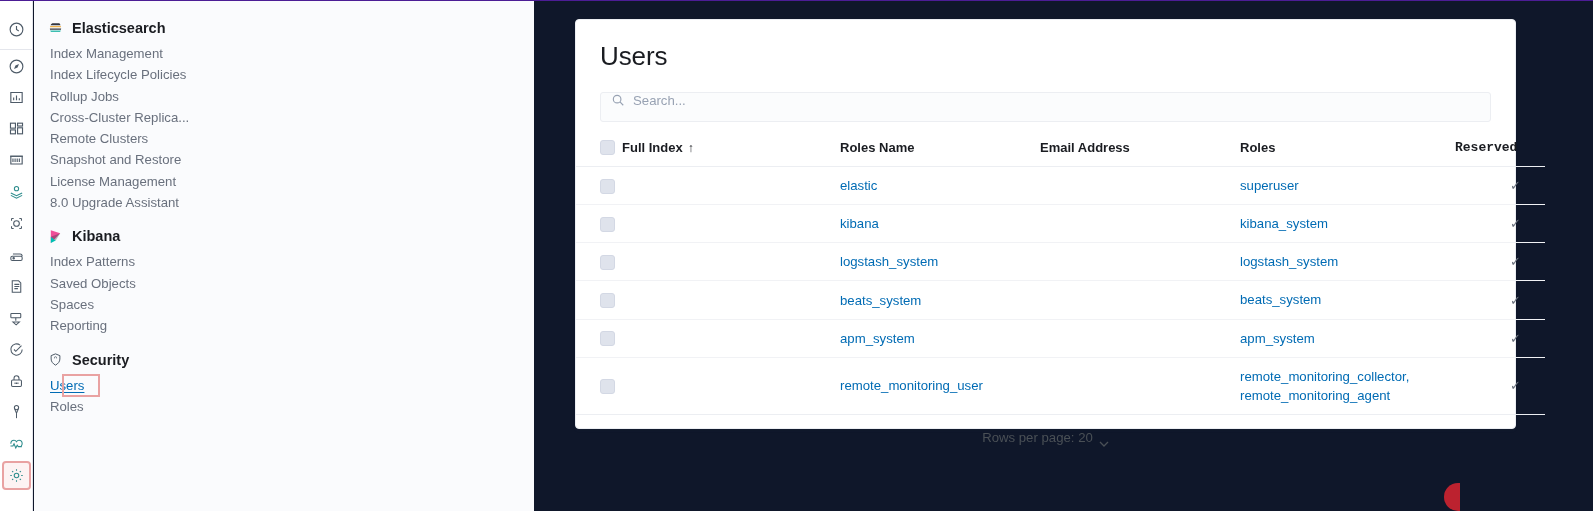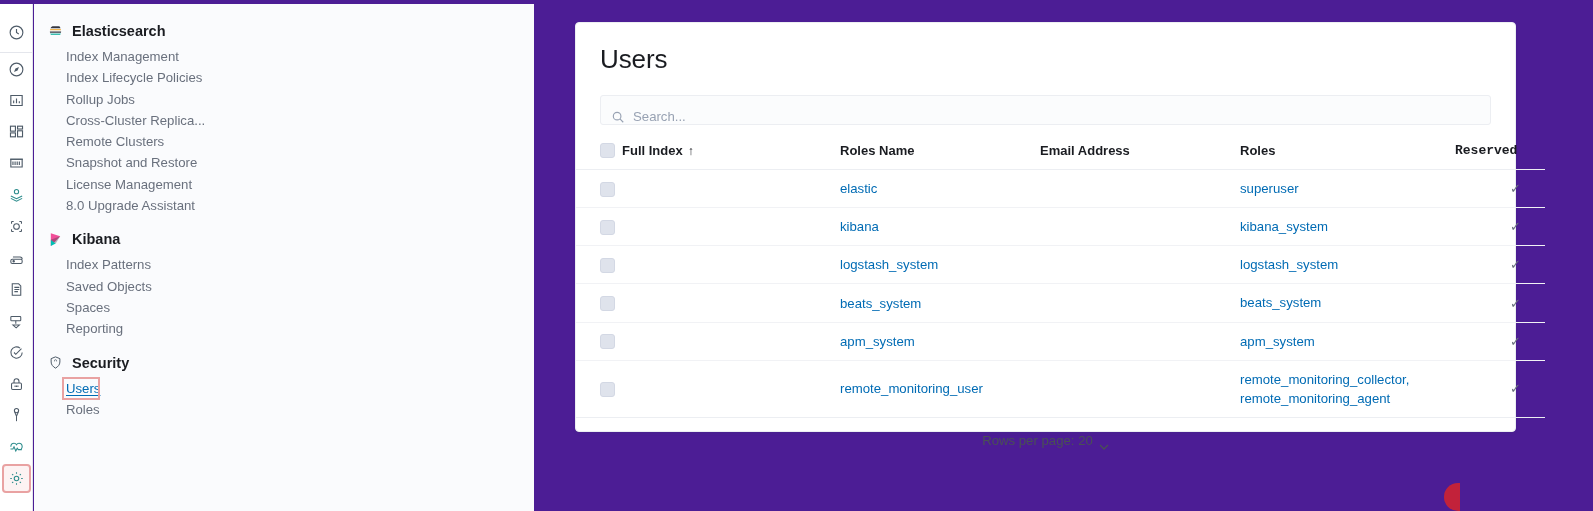--- a/index.html
+++ b/index.html
@@ -10,22 +10,22 @@
     overflow: hidden;
     background: #ffffff;
     font-family: "Liberation Sans", sans-serif;
     -webkit-font-smoothing: antialiased;
   }
 
   #app {
     position: relative;
     width: 1593px;
     height: 511px;
-    background: #4c1d95;
-    border-top: 4px solid #4c1d95;
+    background: #0f172a;
+    border-top: 1px solid #4c1d95;
   }
 
   
   #icon-rail {
     position: absolute;
     left: 0; top: 0;
     width: 33px;
     height: 511px;
     background: #ffffff;
     border-right: 1px solid #e4e6ec;
@@ -77,21 +77,21 @@
     width: 15px; height: 15px;
     display: inline-flex;
     align-items: center;
     justify-content: center;
     flex: 0 0 15px;
   }
   .nav-group-title .glyph svg { display: block; }
   .nav-items { margin-bottom: 12px; }
   .nav-item {
     position: relative;
-    padding-left: 32px;
+    padding-left: 16px;
     height: 21.3px;
     line-height: 21.3px;
     font-size: 13.2px;
     color: #69707d;
     cursor: pointer;
     white-space: nowrap;
   }
   .nav-item.active {
     color: #006bb4;
   }
@@ -156,21 +156,21 @@
   }
 
   #search-row { padding: 0 24px; }
   #search-box {
     position: relative;
     height: 30px;
     background: #fbfcfd;
     border: 1px solid #eceef2;
     border-radius: 3px;
     display: flex;
-    align-items: flex-end;
+    align-items: flex-start;
     padding-left: 10px;
   }
   #search-box .mag { flex: 0 0 14px; display: flex; align-items: center; }
   #search-input {
     flex: 1;
     border: none;
     outline: none;
     background: transparent;
     font-family: "Liberation Sans", sans-serif;
     font-size: 13.2px;

